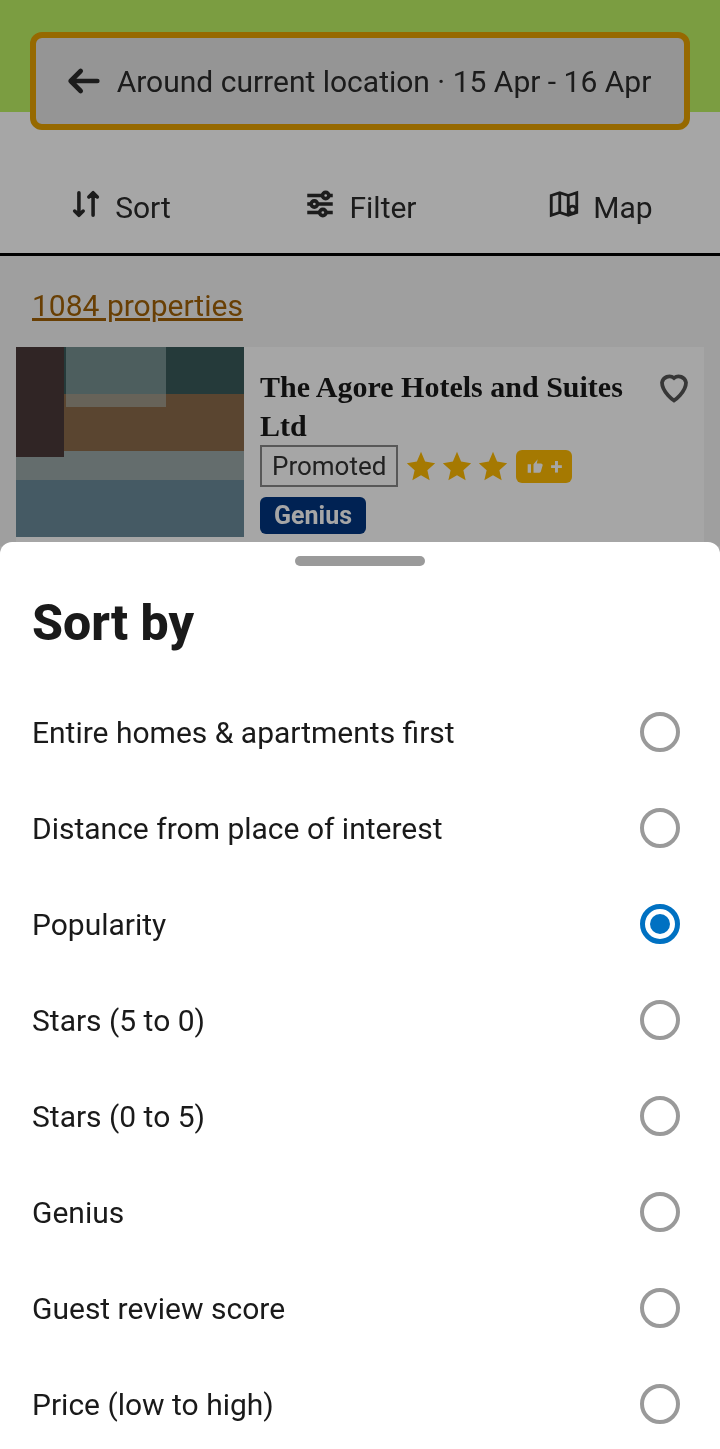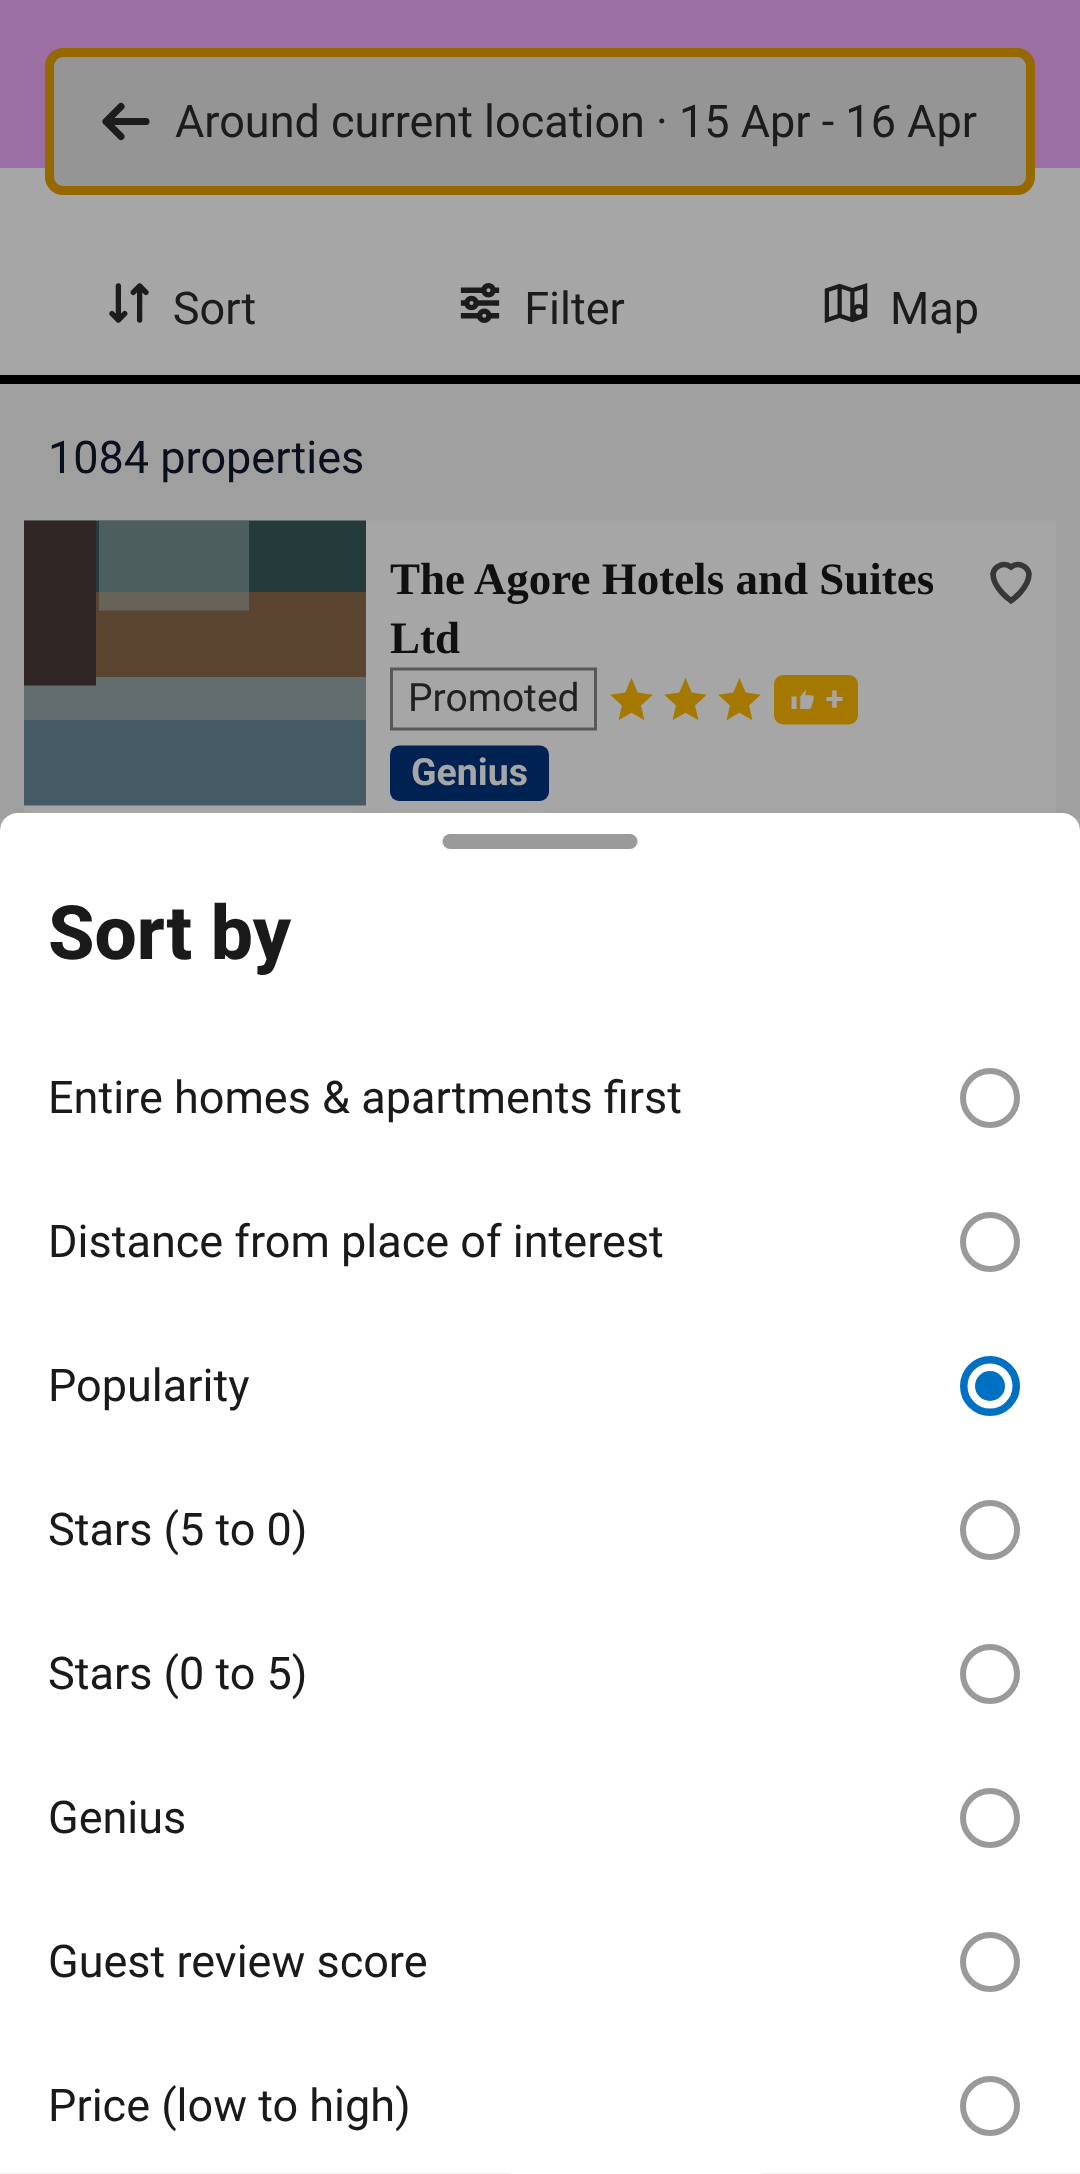--- a/index.html
+++ b/index.html
@@ -17,21 +17,21 @@
   }
   .dim-overlay {
     position: absolute;
     inset: 0;
     background: rgba(0,0,0,0.35);
     z-index: 5;
     pointer-events: none;
   }
   
   .top-header {
-    background: #f0abfc;
+    background: #bef264;
     height: 112px;
     position: relative;
   }
   .search-bar {
     position: absolute;
     left: 30px;
     right: 30px;
     top: 32px;
     height: 98px;
     background: #e5e5e5;
@@ -57,41 +57,42 @@
     color: #2b2b2b;
     font-weight: 400;
     white-space: nowrap;
   }
   
   .toolbar {
     background: #fff;
     height: 144px;
     padding-top: 50px;
     display: flex;
-    border-bottom: 6px solid #000000;
+    border-bottom: 3px solid #000000;
   }
   .toolbar-btn {
     flex: 1;
     display: flex;
     align-items: center;
     justify-content: center;
     gap: 12px;
     font-size: 30px;
     color: #2b2b2b;
   }
   .toolbar-btn svg { width: 34px; height: 34px; fill: none; stroke: #2b2b2b; stroke-width: 2.5; }
   
   .content {
     background: #f5f5f5;
     padding-top: 24px;
   }
   .property-count {
     font-size: 30px;
-    color: #0f172a;
+    color: #a16207;
     padding: 8px 32px 24px 32px;
+    text-decoration: underline;
   }
   .property-card {
     background: #fff;
     display: flex;
     margin: 0 16px;
     position: relative;
   }
   .property-image {
     width: 228px;
     height: 190px;

